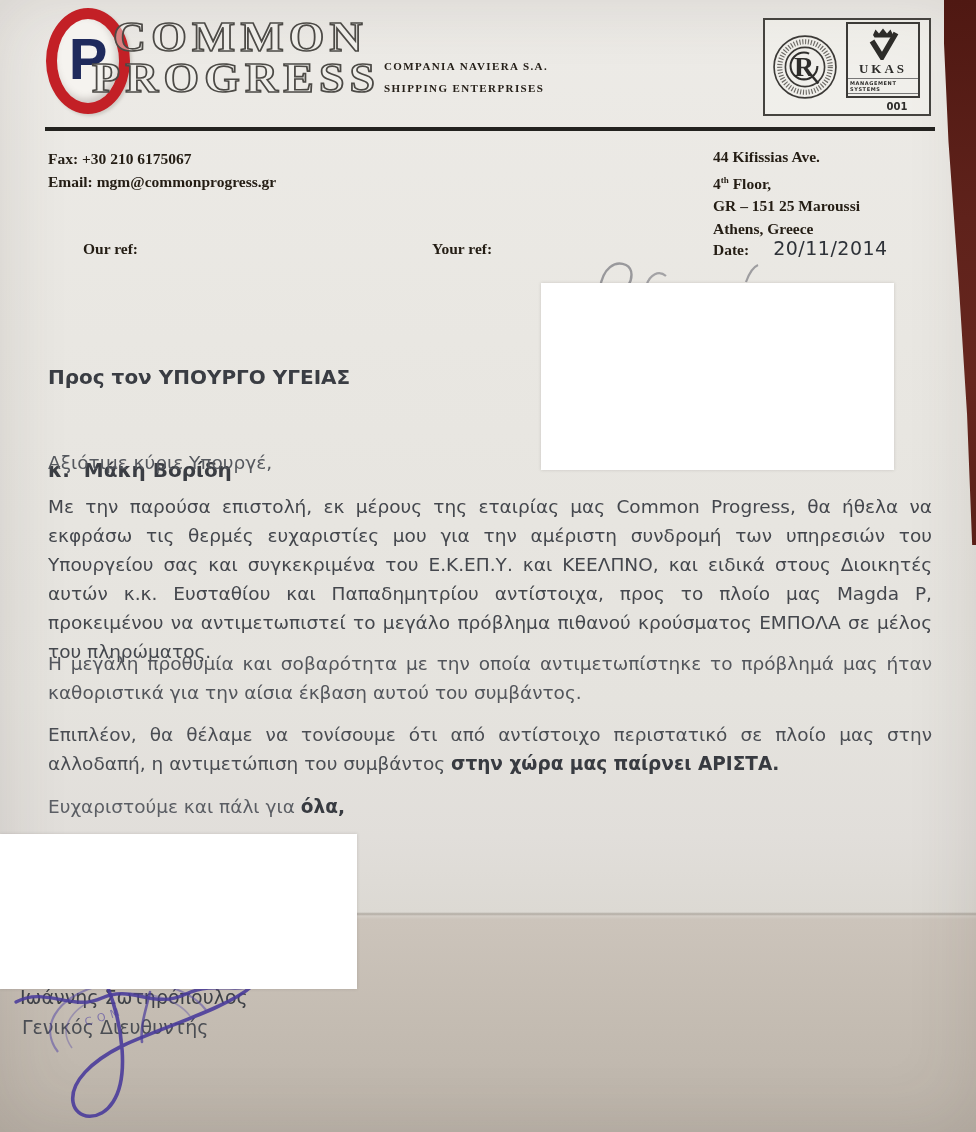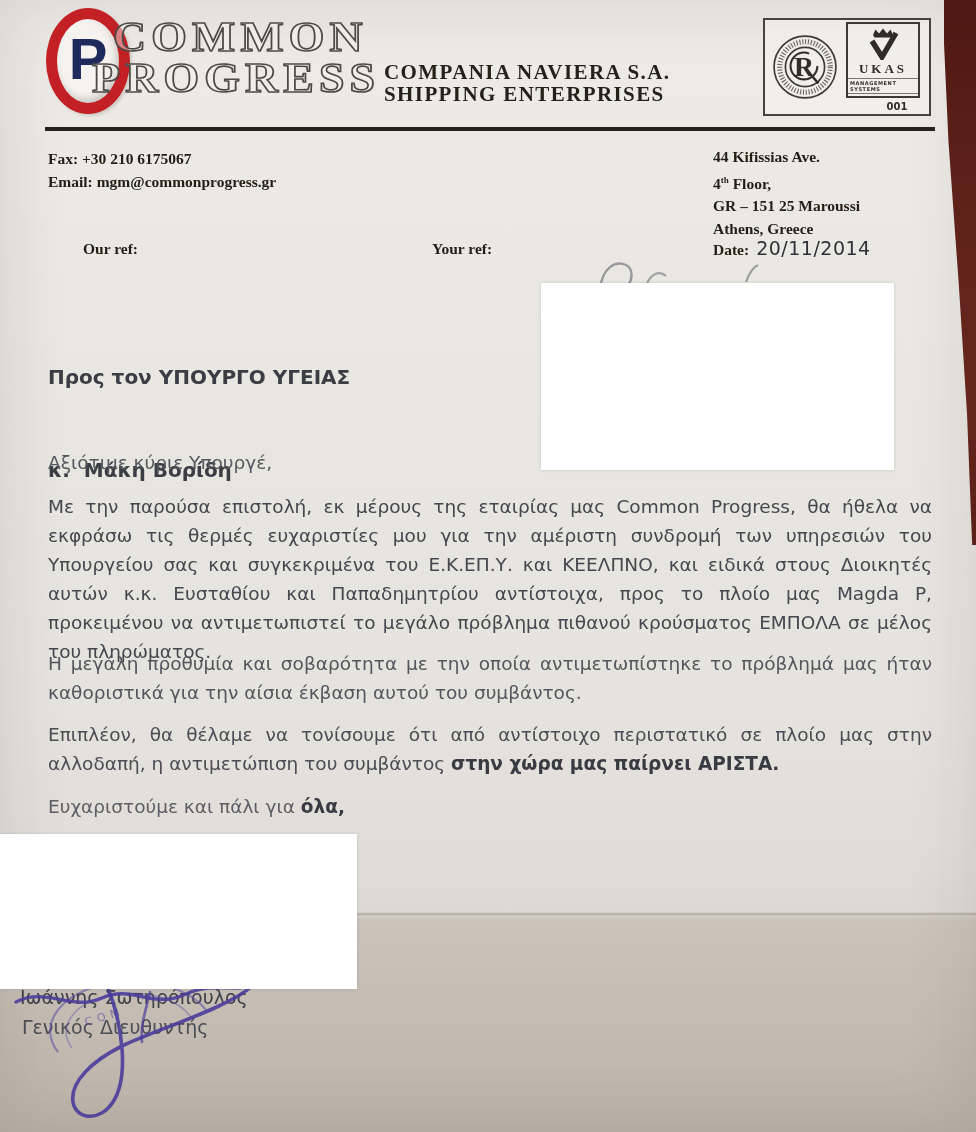--- a/index.html
+++ b/index.html
@@ -29,21 +29,21 @@
   .brand{
     font-family:"Liberation Serif",serif;font-weight:700;z-index:2;
     color:rgba(245,243,239,.45);
     -webkit-text-stroke:1.7px #4c4a46;
     letter-spacing:5px;line-height:1;transform:scale(1.04,.96);transform-origin:left top;
   }
   #brand-line1{left:113px;top:16px;font-size:44px;}
   #brand-line2{left:92px;top:57px;font-size:44px;}
   .company-line{
     font-family:"Liberation Serif",serif;font-weight:700;color:#262019;
-    font-size:21px;letter-spacing:1.4px;z-index:2;text-align:center;
+    font-size:11px;letter-spacing:1.4px;z-index:2;text-align:center;
   }
   #company-line1{left:384px;top:60px;}
   #company-line2{left:384px;top:82px;}
   
   #cert-box{
     left:763px;top:18px;width:168px;height:98px;border:2px solid #45433f;z-index:2;
     display:flex;align-items:center;justify-content:space-between;padding:5px 7px;box-sizing:border-box;
     background:rgba(250,248,244,.35);
   }
   #cert-right{width:78px;display:flex;flex-direction:column;align-items:center;}
@@ -57,21 +57,21 @@
   #header-rule{left:45px;top:127px;width:890px;height:4px;background:#23221f;z-index:2;}
   
   .serif-block{
     font-family:"Liberation Serif",serif;font-weight:700;color:#241d14;
     font-size:15.5px;line-height:22.5px;z-index:2;
   }
   #contact-block{left:48px;top:148px;}
   #address-block{left:713px;top:146px;}
   #our-ref{left:48px;top:240px;z-index:2;}
   #your-ref{left:432px;top:240px;z-index:2;}
-  #date-line{left:713px;top:237px;z-index:2;display:flex;align-items:baseline;gap:7px;}
+  #date-line{left:713px;top:237px;z-index:2;display:flex;align-items:baseline;gap:24px;}
   #date-value{font-family:"DejaVu Sans",sans-serif;font-size:19px;color:#2e3238;letter-spacing:.5px;}
   sup{font-size:9px;}
   
   .greek{color:#474a50;z-index:2;}
   #recipient{left:48px;top:300px;font-weight:bold;font-size:20px;line-height:31px;color:#3a3d43;white-space:pre-wrap;}
   #salutation{left:48px;top:452px;font-size:18.5px;color:#55585e;}
   .para{left:48px;width:884px;font-size:18.5px;line-height:29px;text-align:justify;}
   #paragraph-1{top:492px;color:#44474d;}
   #paragraph-2{top:649px;color:#53565c;}
   #paragraph-3{top:720px;color:#4a4d53;}

